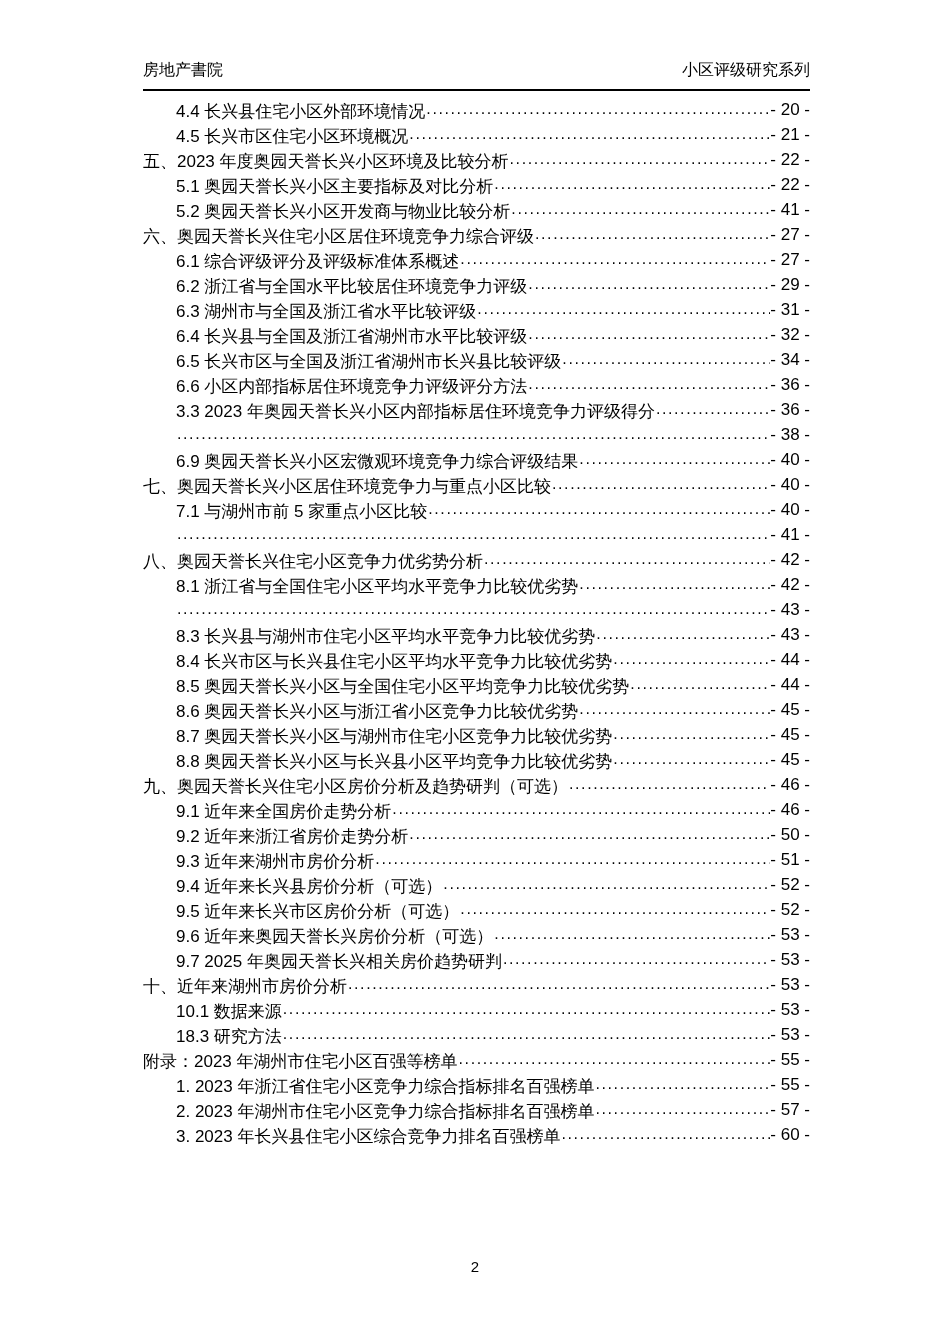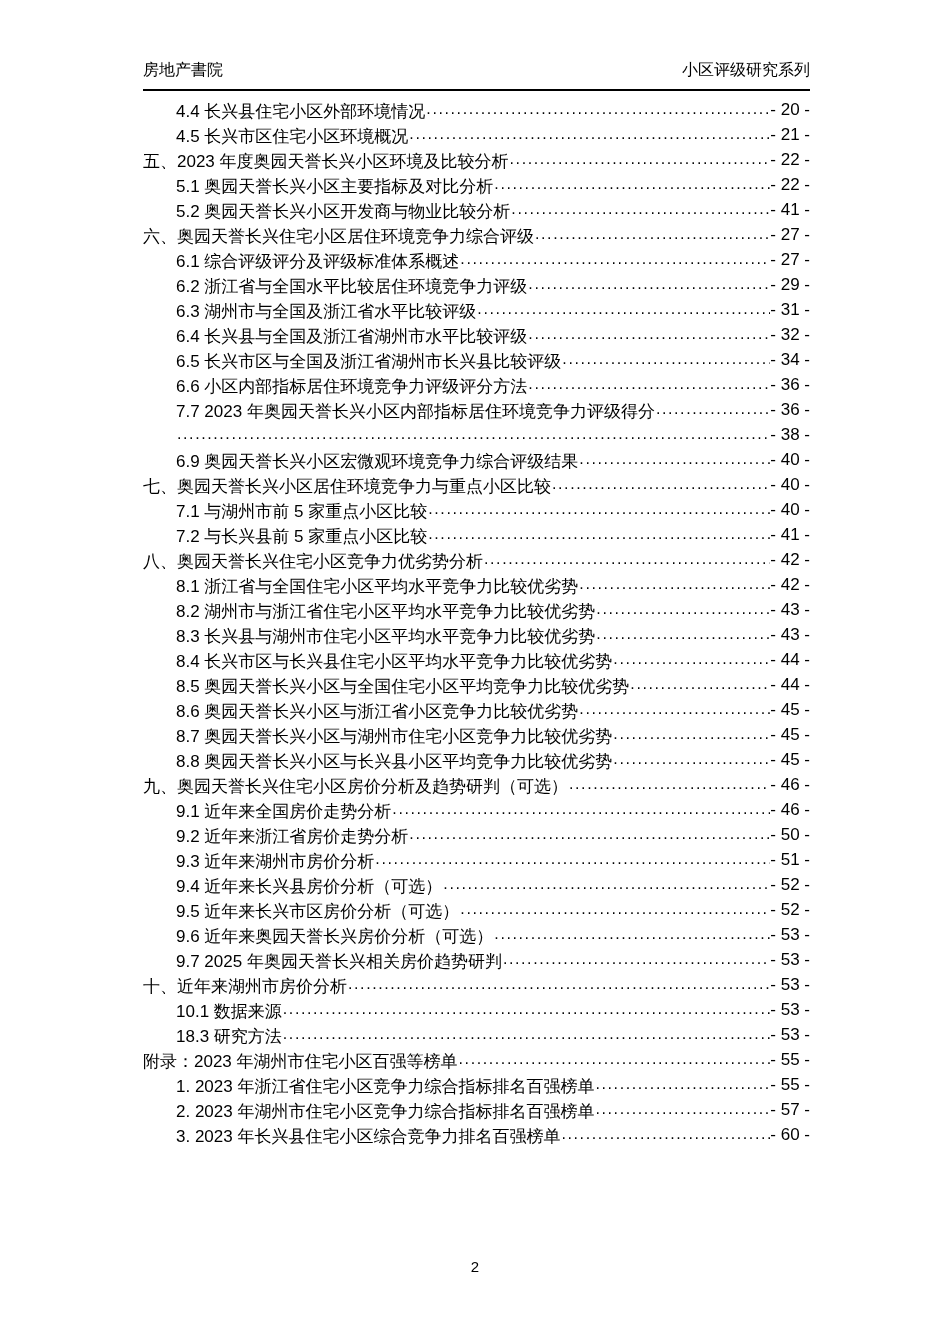--- a/index.html
+++ b/index.html
@@ -133,21 +133,21 @@
         <span class="t">6.5 长兴市区与全国及浙江省湖州市长兴县比较评级</span>
         <span class="dots">................................................................................................................................................................</span>
         <span class="p">- 34 -</span>
       </div>
       <div class="toc-row indent">
         <span class="t">6.6 小区内部指标居住环境竞争力评级评分方法</span>
         <span class="dots">................................................................................................................................................................</span>
         <span class="p">- 36 -</span>
       </div>
       <div class="toc-row indent">
-        <span class="t">7.7 2023 年奥园天誉长兴小区内部指标居住环境竞争力评级得分</span>
+        <span class="t">3.3 2023 年奥园天誉长兴小区内部指标居住环境竞争力评级得分</span>
         <span class="dots">................................................................................................................................................................</span>
         <span class="p">- 36 -</span>
       </div>
       <div class="toc-row indent">
         <span class="dots">................................................................................................................................................................</span>
         <span class="p">- 38 -</span>
       </div>
       <div class="toc-row indent">
         <span class="t">6.9 奥园天誉长兴小区宏微观环境竞争力综合评级结果</span>
         <span class="dots">................................................................................................................................................................</span>
@@ -157,36 +157,34 @@
         <span class="t">七、奥园天誉长兴小区居住环境竞争力与重点小区比较</span>
         <span class="dots">................................................................................................................................................................</span>
         <span class="p">- 40 -</span>
       </div>
       <div class="toc-row indent">
         <span class="t">7.1 与湖州市前 5 家重点小区比较</span>
         <span class="dots">................................................................................................................................................................</span>
         <span class="p">- 40 -</span>
       </div>
       <div class="toc-row indent">
-        <span class="t">7.2 与长兴县前 5 家重点小区比较</span>
         <span class="dots">................................................................................................................................................................</span>
         <span class="p">- 41 -</span>
       </div>
       <div class="toc-row">
         <span class="t">八、奥园天誉长兴住宅小区竞争力优劣势分析</span>
         <span class="dots">................................................................................................................................................................</span>
         <span class="p">- 42 -</span>
       </div>
       <div class="toc-row indent">
         <span class="t">8.1 浙江省与全国住宅小区平均水平竞争力比较优劣势</span>
         <span class="dots">................................................................................................................................................................</span>
         <span class="p">- 42 -</span>
       </div>
       <div class="toc-row indent">
-        <span class="t">8.2 湖州市与浙江省住宅小区平均水平竞争力比较优劣势</span>
         <span class="dots">................................................................................................................................................................</span>
         <span class="p">- 43 -</span>
       </div>
       <div class="toc-row indent">
         <span class="t">8.3 长兴县与湖州市住宅小区平均水平竞争力比较优劣势</span>
         <span class="dots">................................................................................................................................................................</span>
         <span class="p">- 43 -</span>
       </div>
       <div class="toc-row indent">
         <span class="t">8.4 长兴市区与长兴县住宅小区平均水平竞争力比较优劣势</span>

